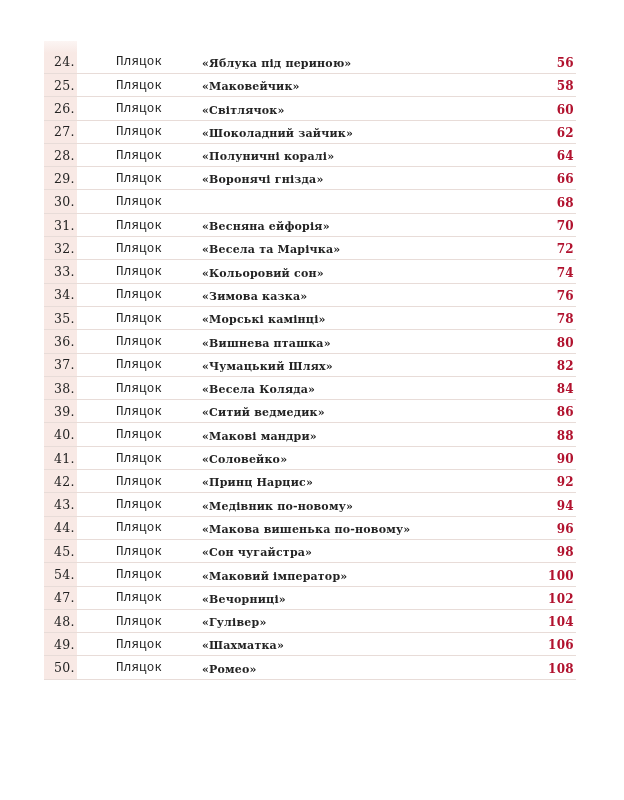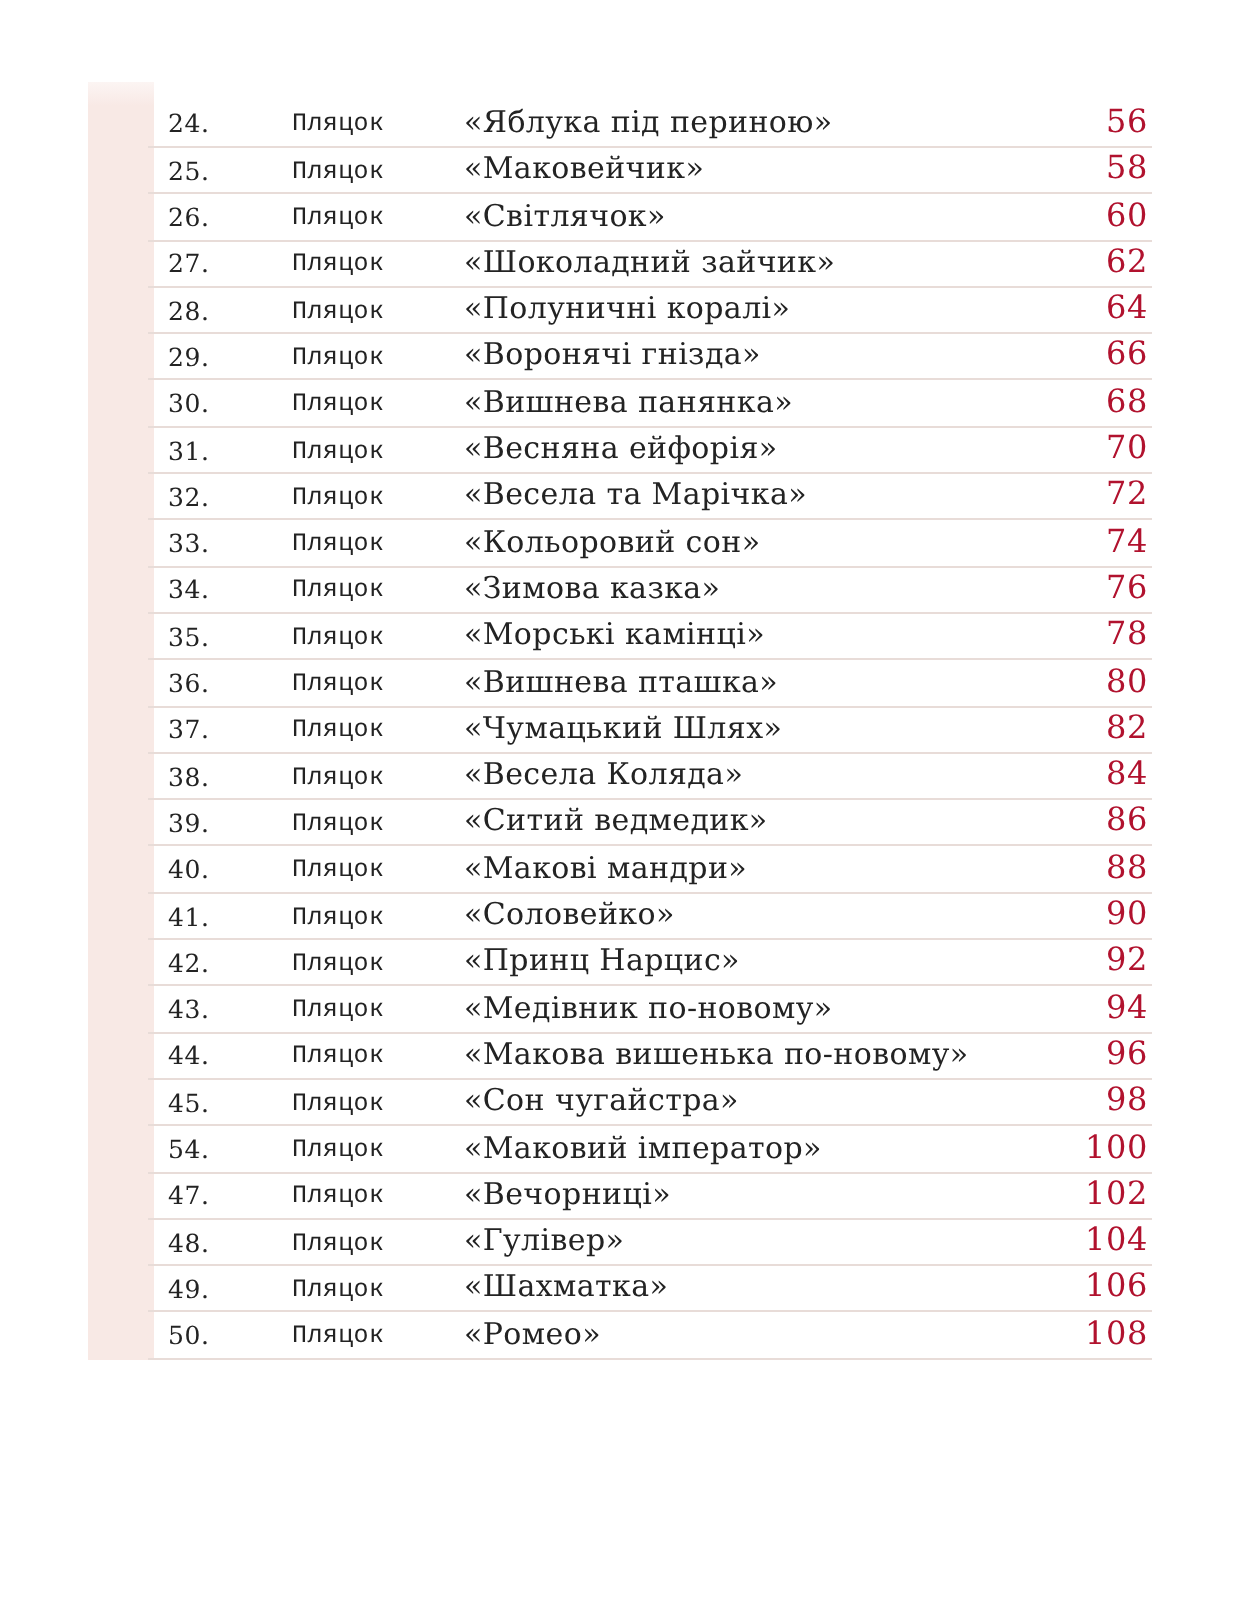--- a/index.html
+++ b/index.html
@@ -30,50 +30,49 @@
   }
   .toc{
     position:absolute;
     left:44px; top:50.7px;
     width:532px;
   }
   .row{
     position:relative;
     height:23.3px;
     border-bottom:1px solid var(--rule);
-    margin-left:30px;
   }
   .row span{
     position:absolute;
     bottom:4px;
     line-height:1;
     white-space:nowrap;
   }
   .num{
     left:10px;
     font-size:12.5px;
     letter-spacing:0.3px;
   }
   .type{
     left:72px;
     font-size:12.5px;
     letter-spacing:0.2px;
     font-family:Liberation Mono, monospace;
   }
   .title{
     left:158px;
-    font-size:15px;
-    font-weight:normal;
+    font-size:11px;
+    font-weight:bold;
     letter-spacing:0.2px;
     text-align:center;
   }
   .page-num{
     right:2px;
-    font-size:16px;
-    font-weight:normal;
+    font-size:12px;
+    font-weight:bold;
     color:var(--accent);
     letter-spacing:0.3px;
   }
 </style>
 </head>
 <body>
 
 <div class="page">
   <div class="band"></div>
   <div class="toc" id="toc">
@@ -109,21 +108,20 @@
   </div>
       <div class="row">
     <span class="num">29.</span>
     <span class="type">Пляцок</span>
     <span class="title">«Воронячі гнізда»</span>
     <span class="page-num">66</span>
   </div>
       <div class="row">
     <span class="num">30.</span>
     <span class="type">Пляцок</span>
-    <span class="title">«Вишнева панянка»</span>
     <span class="page-num">68</span>
   </div>
       <div class="row">
     <span class="num">31.</span>
     <span class="type">Пляцок</span>
     <span class="title">«Весняна ейфорія»</span>
     <span class="page-num">70</span>
   </div>
       <div class="row">
     <span class="num">32.</span>

